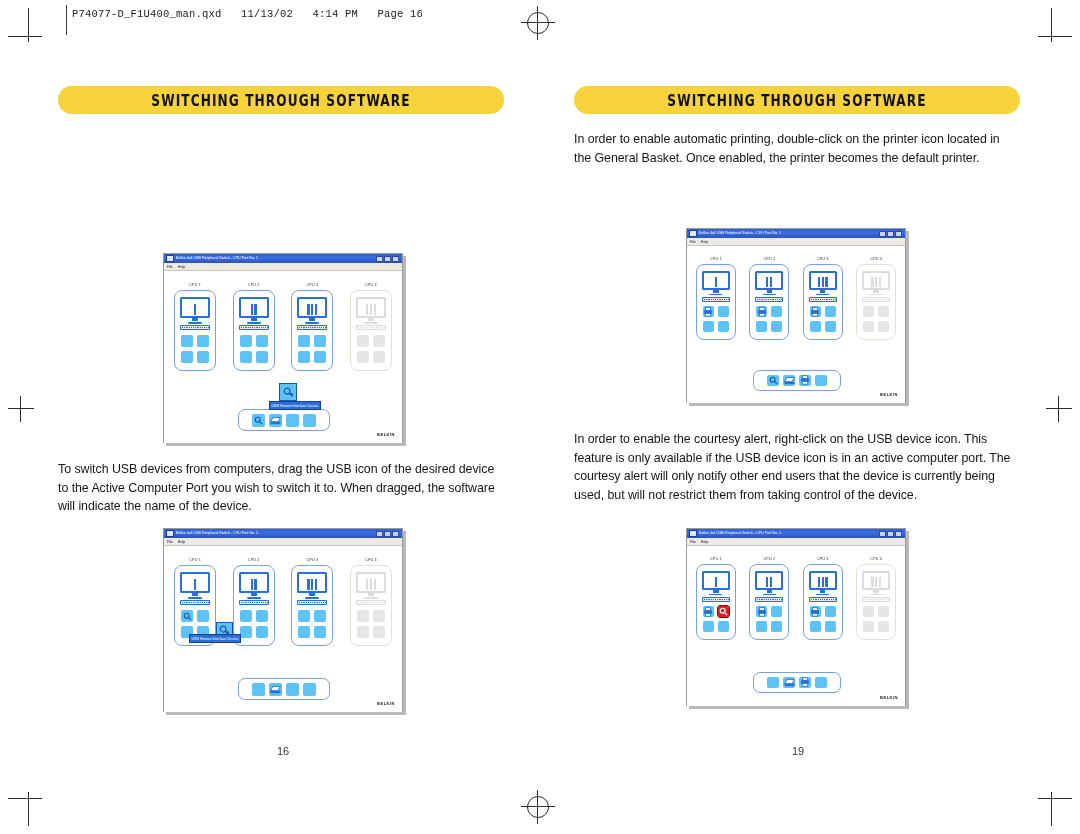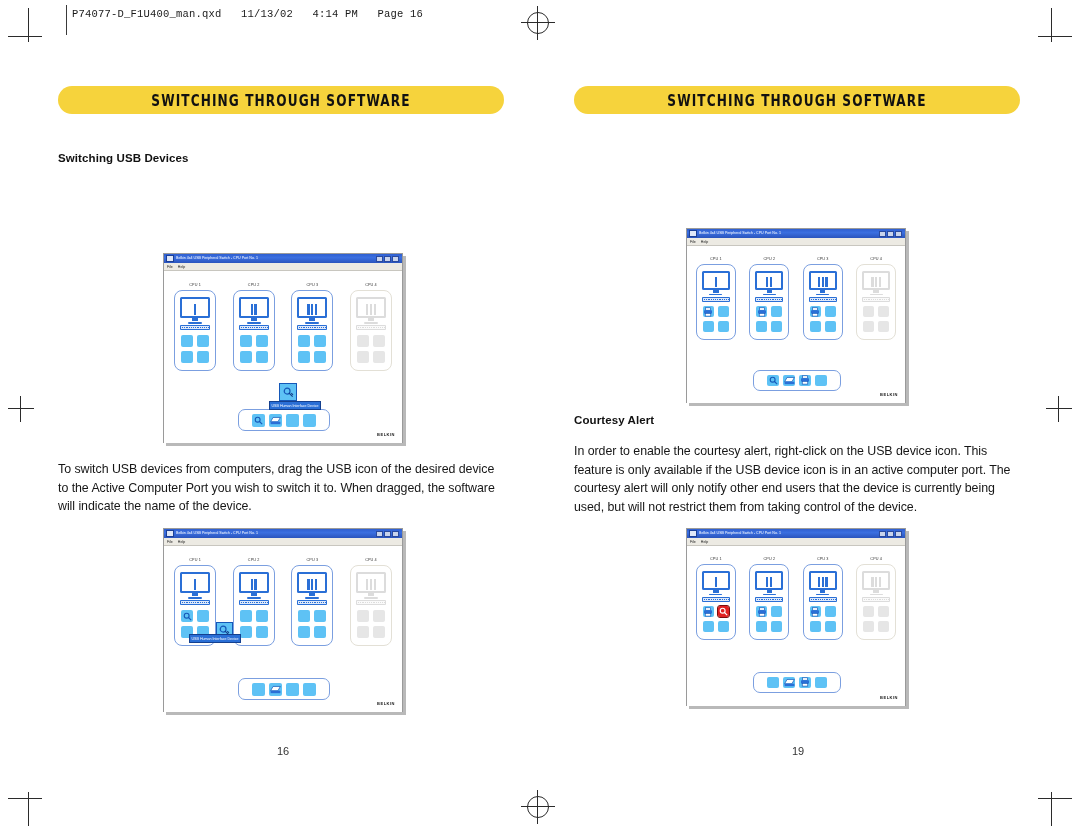--- a/index.html
+++ b/index.html
@@ -173,35 +173,34 @@
     <span class="circ"></span>
   </div>
 
 <div class="slug-rule"></div>
 <div class="slug">P74077-D_F1U400_man.qxd   11/13/02   4:14 PM   Page 16</div>
 
 <div class="col col-left">
   <div class="banner">
     <span class="banner-text">SWITCHING THROUGH SOFTWARE</span>
   </div>
-  <h3 class="sec">Switching USB Devices</h3>
 </div>
 
 <div class="col col-left" style="top:460px;">
   <p class="body" style="margin-top:0;">To switch USB devices from computers, drag the USB icon of the desired device to the Active Computer Port you wish to switch it to. When dragged, the software will indicate the name of the device.</p>
 </div>
 
 <div class="col col-right">
   <div class="banner">
     <span class="banner-text">SWITCHING THROUGH SOFTWARE</span>
   </div>
+  <p class="body">In order to enable automatic printing, double-click on the printer icon located in the General Basket. Once enabled, the printer becomes the default printer.</p>
 </div>
 
 <div class="col col-right" style="top:414px;">
-  <h3 class="sec" style="margin-top:0;">Courtesy Alert</h3>
   <p class="body">In order to enable the courtesy alert, right-click on the USB device icon. This feature is only available if the USB device icon is in an active computer port. The courtesy alert will only notify other end users that the device is currently being used, but will not restrict them from taking control of the device.</p>
 </div>
 
 <div class="shot-shadow" style="left:166px; top:256px; width:240px; height:190px;"></div>
 <div class="shot" id="shot1" style="left:163px; top:253px; width:240px; height:190px;">
   <div class="titlebar">
     <span class="tb-ico"></span>
     <span class="tb-text">Belkin 4x4 USB Peripheral Switch - CPU Port No. 1</span>
     <span class="tb-btns">
       <span class="tb-b"></span>

